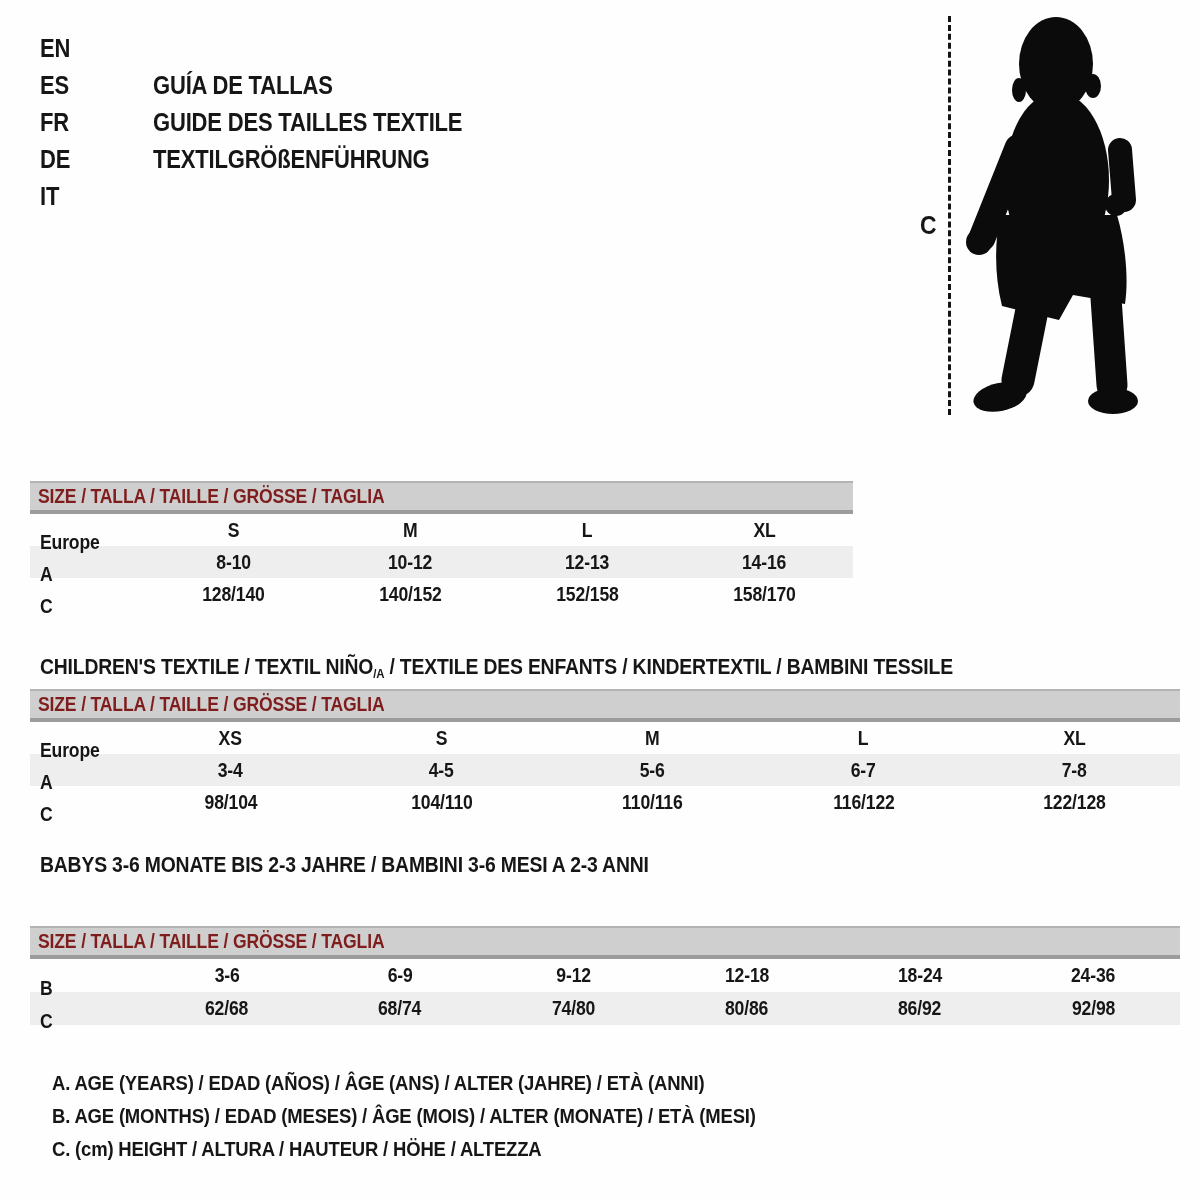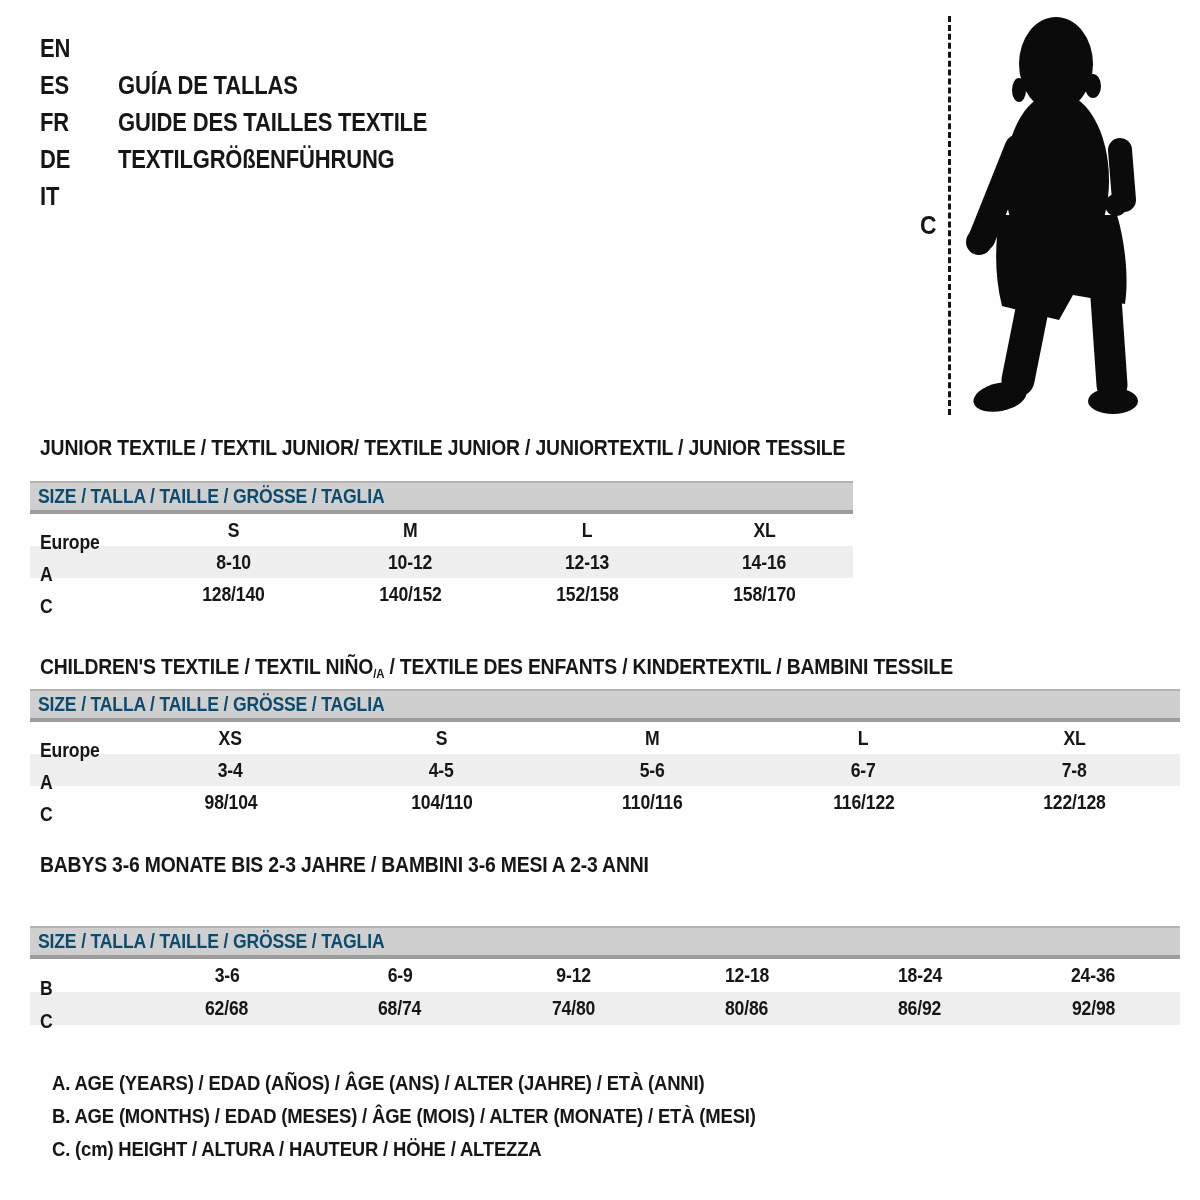--- a/index.html
+++ b/index.html
@@ -6,21 +6,21 @@
   #canvas{
     position:relative;width:1200px;height:1200px;background:#fefefe;
     font-family:"Liberation Sans",sans-serif;font-weight:700;color:var(--text,#161616);
     overflow:hidden;
   }
   .cx{display:inline-block;transform:scaleX(0.88);transform-origin:0 50%;white-space:nowrap;letter-spacing:-0.2px;}
   .ctr .cx{transform-origin:50% 50%;}
 
   
   .langs{position:absolute;left:40px;top:30px;}
-  .lang-row{display:flex;height:37px;align-items:center;font-size:25px;}
+  .lang-row{display:flex;height:37px;align-items:center;font-size:25px;gap:35px;}
   .lang-code{width:78px;}
 
   
   .dash-line{position:absolute;left:948px;top:16px;height:399px;width:0;border-left:3px dashed var(--dashed-line,#141414);}
   .c-label{position:absolute;left:920px;top:212px;font-size:26px;line-height:1;}
   .figure-svg{position:absolute;left:960px;top:12px;}
 
   
   .heading{position:absolute;left:40px;font-size:22px;line-height:30px;}
   #h1{top:433px;}
@@ -30,21 +30,21 @@
 
   
   .tbl{position:absolute;left:30px;}
   #t1{top:481px;width:823px;}
   #t2{top:689px;width:1150px;}
   #t3{top:926px;width:1150px;}
   .sizebar{
     height:33px;box-sizing:border-box;background:var(--size-bar,#cfcfcf);
     border-top:2px solid var(--size-bar-border-top,#b3b3b3);
     border-bottom:4px solid var(--size-bar-border-bottom,#9c9c9c);
-    display:flex;align-items:center;padding-left:8px;font-size:20px;color:#0c4a6e;
+    display:flex;align-items:center;padding-left:8px;font-size:20px;color:#7f1d1d;
   }
   .trow{display:flex;align-items:center;font-size:20px;}
   .trow.shaded{background:var(--row-shaded,#eeeeee);}
   .tlabel{box-sizing:border-box;padding-left:10px;margin-top:25px;}
   #t1 .trow{height:32px;}  #t1 .tlabel{width:115px;}
   #t2 .trow{height:32px;}  #t2 .tlabel{width:95px;}
   #t3 .trow{height:33px;}  #t3 .tlabel{width:110px;}
   .tcell{flex:1;text-align:center;}
 
   
@@ -88,23 +88,20 @@
     <circle cx="19" cy="230" r="13"></circle>
     <line x1="160" y1="138" x2="164" y2="188" stroke="#0b0b0b" stroke-width="24" stroke-linecap="round"></line>
     <circle cx="156" cy="193" r="11"></circle>
     <path d="M 40,203 L 157,203 C 165,230 169,266 165,292 L 113,283 L 99,308 L 42,294 C 34,262 35,230 40,203 Z"></path>
     <line x1="75" y1="283" x2="58" y2="368" stroke="#0b0b0b" stroke-width="33" stroke-linecap="round"></line>
     <ellipse cx="40" cy="385" rx="27" ry="14" transform="rotate(-12 40 385)"></ellipse>
     <line x1="146" y1="286" x2="152" y2="373" stroke="#0b0b0b" stroke-width="31" stroke-linecap="round"></line>
     <ellipse cx="153" cy="389" rx="25" ry="13"></ellipse>
   </svg>
 
-  <div class="heading" id="h1">
-    <span class="cx">JUNIOR TEXTILE / TEXTIL JUNIOR/ TEXTILE JUNIOR / JUNIORTEXTIL / JUNIOR TESSILE</span>
-  </div>
   <div class="tbl" id="t1">
     <div class="sizebar">
         <span class="cx">SIZE / TALLA / TAILLE / GRÖSSE / TAGLIA</span>
       </div>
     <div class="trow">
       <div class="tlabel"><span class="cx">Europe</span></div>
       <div class="tcell ctr"><span class="cx">S</span></div>
       <div class="tcell ctr"><span class="cx">M</span></div>
       <div class="tcell ctr"><span class="cx">L</span></div>
       <div class="tcell ctr"><span class="cx">XL</span></div>

